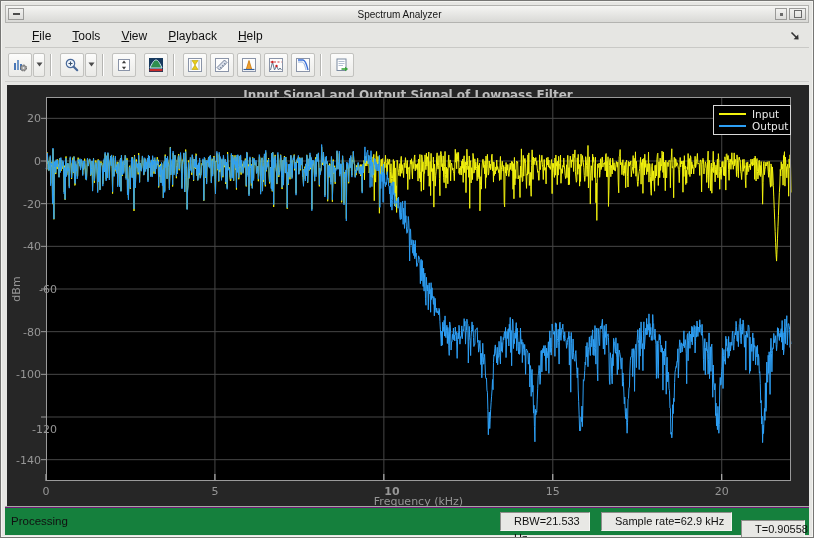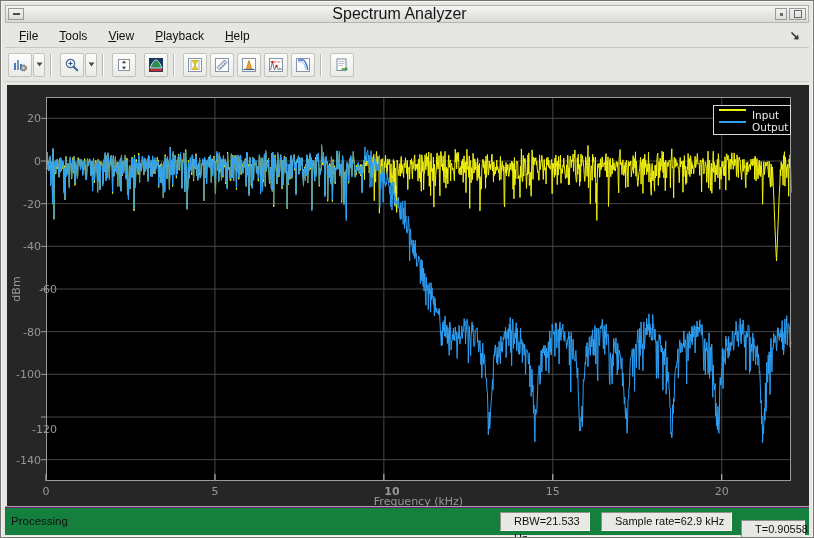--- a/index.html
+++ b/index.html
@@ -6,31 +6,31 @@
   .window{position:relative;width:814px;height:538px;background:#e6e6e3;border:1px solid #767674;
           box-shadow:inset 0 0 0 1px #f4f4f1;box-sizing:border-box;overflow:hidden;}
   
   .titlebar{position:absolute;left:4px;top:4px;right:4px;height:18px;
             background:linear-gradient(#f5f5f3,#dedetc 90%,#d8d8d5);background:linear-gradient(#f5f5f3,#d9d9d6);
             border:1px solid #b3b3b0;display:flex;align-items:center;box-sizing:border-box;}
   .tb-btn{height:12px;border:1px solid #9a9a98;background:linear-gradient(#f2f2f0,#dcdcda);
           display:flex;align-items:center;justify-content:center;box-sizing:border-box;}
   .tb-min{width:16px;margin-left:2px;}
   .tb-dash{width:7px;height:2px;background:#4c4c4c;}
-  .tb-title{flex:1;text-align:center;font-size:16px;color:#161616;}
+  .tb-title{flex:1;text-align:center;font-size:10px;color:#161616;}
   .tb-restore{width:12px;margin-right:2px;}
   .tb-dot{width:3px;height:3px;background:#6a6a6a;}
   .tb-max{width:17px;margin-right:2px;}
   .tb-square{width:6px;height:6px;border:1px solid #6a6a6a;}
   
   .menubar{position:absolute;left:4px;top:24px;right:4px;height:22px;display:flex;align-items:center;
            border-bottom:1px solid #c9c9c6;font-size:12px;color:#111;}
   .menu-item{display:inline-block;padding:2px 7px;margin-right:7px;cursor:default;}
   .menu-item::first-letter{text-decoration:underline;}
-  .menu-item:first-child{margin-left:7px;}
+  .menu-item:first-child{margin-left:20px;}
   .dock{margin-left:auto;margin-right:7px;width:13px;height:13px;}
   
   .toolbar{position:absolute;left:4px;top:47px;right:4px;height:33px;display:flex;align-items:center;
            border-bottom:1px solid #cfcfcc;}
   .btn{width:24px;height:24px;border:1px solid #c2c2bf;border-radius:2px;margin-left:3px;
        background:linear-gradient(#fcfcfb,#eaeae7);display:flex;align-items:center;justify-content:center;box-sizing:border-box;}
   .caret{width:12px;height:24px;border:1px solid #c2c2bf;border-radius:2px;margin-left:1px;
          background:linear-gradient(#fcfcfb,#eaeae7);display:flex;align-items:center;justify-content:center;box-sizing:border-box;}
   .sep{width:1px;height:22px;background:#b5b5b2;border-right:1px solid #ffffff;margin:0 5px;}
   
@@ -42,21 +42,21 @@
                font:11px "DejaVu Sans",sans-serif;color:#969696;}
   .ytick-label{position:absolute;left:0;width:34px;text-align:right;
                font:11px "DejaVu Sans",sans-serif;color:#969696;}
   .xlabel{position:absolute;top:410px;left:39px;width:745px;text-align:center;
           font:11px "DejaVu Sans",sans-serif;color:#969696;}
   .ylabel{position:absolute;left:-182px;top:197px;width:384px;height:14px;text-align:center;
           transform:rotate(-90deg);font:11px "DejaVu Sans",sans-serif;color:#969696;}
   .legend{position:absolute;left:706px;top:20px;width:78px;height:30px;background:#000;
           border:1px solid #d9d9d9;box-sizing:border-box;display:flex;flex-direction:column;
           justify-content:space-around;padding:2px 5px;}
-  .legend-row{display:flex;align-items:flex-start;height:11px;}
+  .legend-row{display:flex;align-items:center;height:11px;}
   .swatch{width:27px;height:2px;margin-right:6px;flex:none;}
   .legend-label{color:#eaeaea;font:10.5px "DejaVu Sans",sans-serif;}
   
   .statusbar{position:absolute;left:4px;right:4px;top:506px;height:27px;background:#15803d;
              border-top:1px solid #701a75;box-shadow:0 -1px 0 #a8a8a5;}
   .status-left{position:absolute;left:6px;top:0;line-height:27px;font-size:11.5px;color:#111;}
   .status-panel{position:absolute;top:4px;height:19px;line-height:17px;font-size:11px;color:#111;
                 padding-left:13px;box-sizing:border-box;
                 border:1px solid;border-color:#8e8e8b #f5f5f3 #f5f5f3 #8e8e8b;background:#e8e8e5;}
   #panel-rbw{left:495px;width:90px;}
@@ -182,20 +182,21 @@
       <svg width="16" height="16" viewBox="0 0 16 16">
         <rect x="3" y="2" width="9" height="11.5" fill="#ffffff" stroke="#7a8aa0"></rect>
         <path d="M4.5 4.5 H10.5 M4.5 6.5 H10.5 M4.5 8.5 H9" stroke="#9fb0c6" stroke-width="0.8"></path>
         <path d="M7.5 12 H11" stroke="#3aa53a" stroke-width="1.6"></path>
         <polygon points="11,9.8 14.2,12 11,14.2" fill="#3aa53a"></polygon>
       </svg>
     </div>
   </div>
 
   <div class="figure" id="figure">
+    <div class="plot-title">Input Signal and Output Signal of Lowpass Filter</div>
     <div class="ylabel">dBm</div>
     <svg id="axes" width="745" height="384" viewBox="0 0 745 384">
         <rect x="0" y="0" width="745" height="384" fill="#000000"></rect>
         <line x1="168.93424036281178" y1="0" x2="168.93424036281178" y2="384" stroke="#474747" stroke-width="1"></line>
         <line x1="337.86848072562356" y1="0" x2="337.86848072562356" y2="384" stroke="#474747" stroke-width="1"></line>
         <line x1="506.80272108843536" y1="0" x2="506.80272108843536" y2="384" stroke="#474747" stroke-width="1"></line>
         <line x1="675.7369614512471" y1="0" x2="675.7369614512471" y2="384" stroke="#474747" stroke-width="1"></line>
         <line x1="0" y1="21.333333333333332" x2="745" y2="21.333333333333332" stroke="#474747" stroke-width="1"></line>
         <line x1="0" y1="64" x2="745" y2="64" stroke="#474747" stroke-width="1"></line>
         <line x1="0" y1="106.66666666666667" x2="745" y2="106.66666666666667" stroke="#474747" stroke-width="1"></line>

